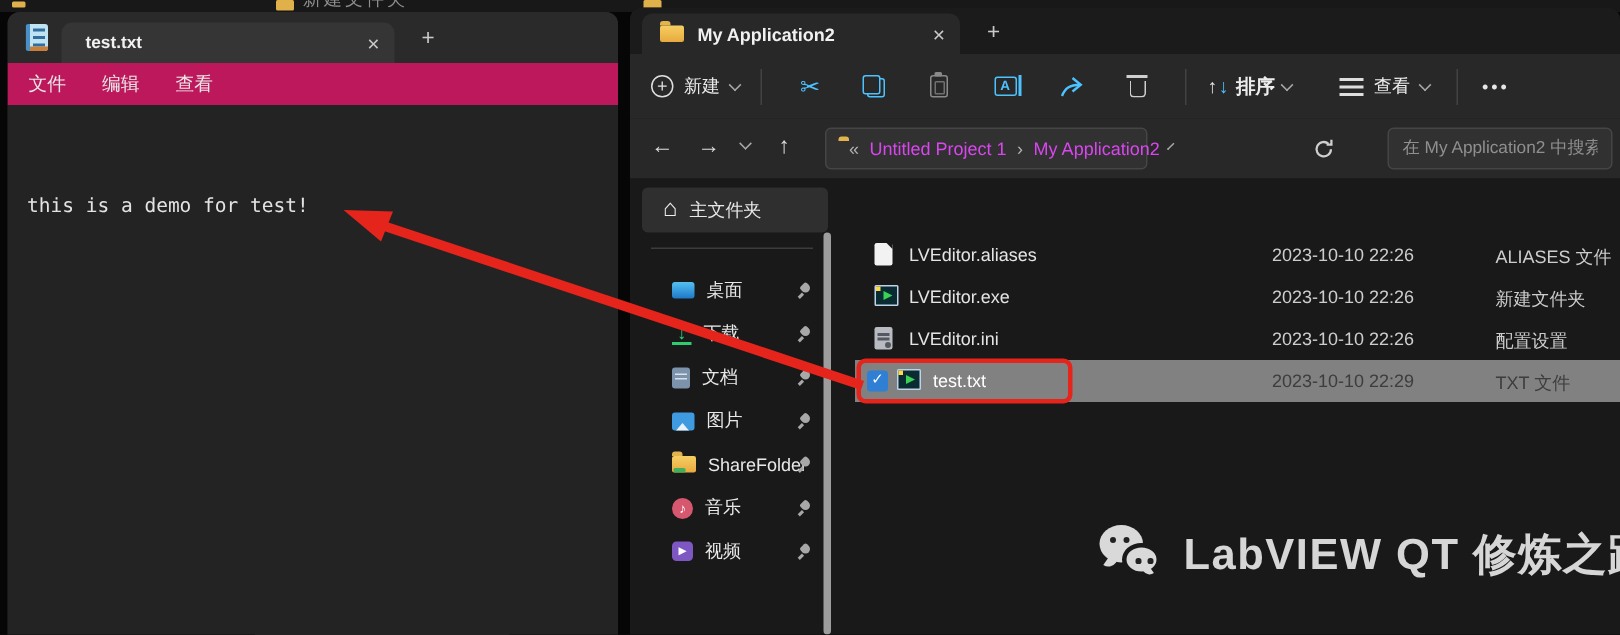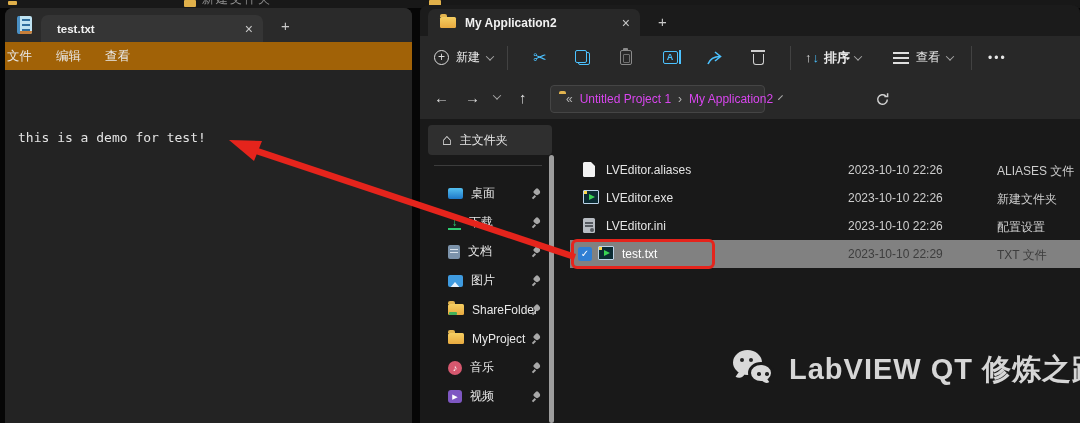--- a/index.html
+++ b/index.html
@@ -22,22 +22,22 @@
   .np-tabbar { position:absolute; left:0; top:0; width:100%; height:34px; background:#2a2a2a; }
   .np-appicon { position:absolute; left:12px; top:8px; width:15px; height:18px;
     background:#bfe3f2; border-radius:2px; border-left:3px solid #4a90c4; overflow:hidden; }
   .np-appicon i { display:block; height:2px; background:#2f6e9e; margin:3px 2px 0 2px; }
   .np-appicon::after { content:""; position:absolute; left:0; bottom:0; width:100%; height:3px; background:#c77f3a; }
   .np-tab { position:absolute; left:36px; top:7px; width:222px; height:27px; background:#353535;
     border-radius:7px 7px 0 0; display:flex; align-items:center; padding:0 10px 0 16px; }
   .np-tab .t-label { color:#f1f1f1; font-size:11.5px; font-weight:700; flex:1; }
   .tab-close { color:#c9c9c9; font-size:14px; line-height:14px; cursor:default; }
   .tab-plus { position:absolute; top:9px; color:#c9c9c9; font-size:15px; }
-  .np-menubar { position:absolute; left:0; top:34px; width:100%; height:28px; background:#a16207;
-    display:flex; align-items:center; gap:24px; padding-left:2px; }
+  .np-menubar { position:absolute; left:0; top:34px; width:100%; height:28px; background:#be185d;
+    display:flex; align-items:center; gap:24px; padding-left:14px; }
   .np-menubar span { color:#e8e8e8; font-size:12.5px; }
   .np-content { position:absolute; left:0; top:62px; width:100%; height:353px; background:#232323; }
   .np-line { position:absolute; left:13px; color:#e3e3e3; font-size:13px;
     font-family:"DejaVu Sans Mono","Liberation Mono",monospace; white-space:pre; }
 
   
   .ex-tabbar { position:absolute; left:0; top:0; width:100%; height:31px; background:#1b1b1b; }
   .ex-tab { position:absolute; left:8px; top:4px; width:212px; height:27px; background:#282828;
     border-radius:7px 7px 0 0; display:flex; align-items:center; gap:9px; padding:0 10px 0 12px; }
   .ex-tab .t-label { color:#f1f1f1; font-size:12px; font-weight:700; flex:1; }
@@ -263,20 +263,23 @@
       <span class="c-sep">›</span>
       <span class="crumb">My Application2</span>
       <span class="chev" style="margin-left:auto;"></span>
     </div>
     <div class="addr-right">
       <svg width="15" height="15">
           <path d="M12.3 7.5 a4.8 4.8 0 1 1 -1.6-3.6" stroke="#cfcfcf" fill="none" stroke-width="1.5"></path>
           <path d="M12.6 1.2 L12.6 4.4 L9.4 4.4" stroke="#cfcfcf" fill="none" stroke-width="1.5"></path>
         </svg>
     </div>
+    <div class="search-box">
+      <input placeholder="在 My Application2 中搜索" style="">
+    </div>
   </div>
 
   <div class="ex-body">
 
     <div class="sb-home">
       <span class="home-ic">⌂</span>
       <span class="sb-label">主文件夹</span>
     </div>
     <div class="sb-sep"></div>
     <div class="sb-items">
@@ -296,25 +299,20 @@
         <span class="pin"></span>
       </div>
       <div class="sb-item">
         <span class="ic-pic"></span>
         <span class="sb-label">图片</span>
         <span class="pin"></span>
       </div>
       <div class="sb-item">
         <span class="folder ic-sharefolder"></span>
         <span class="sb-label">ShareFolder</span>
-        <span class="pin"></span>
-      </div>
-      <div class="sb-item">
-        <span class="folder"></span>
-        <span class="sb-label">MyProject</span>
         <span class="pin"></span>
       </div>
       <div class="sb-item">
         <span class="ic-music">♪</span>
         <span class="sb-label">音乐</span>
         <span class="pin"></span>
       </div>
       <div class="sb-item">
         <span class="ic-video">▶</span>
         <span class="sb-label">视频</span>

